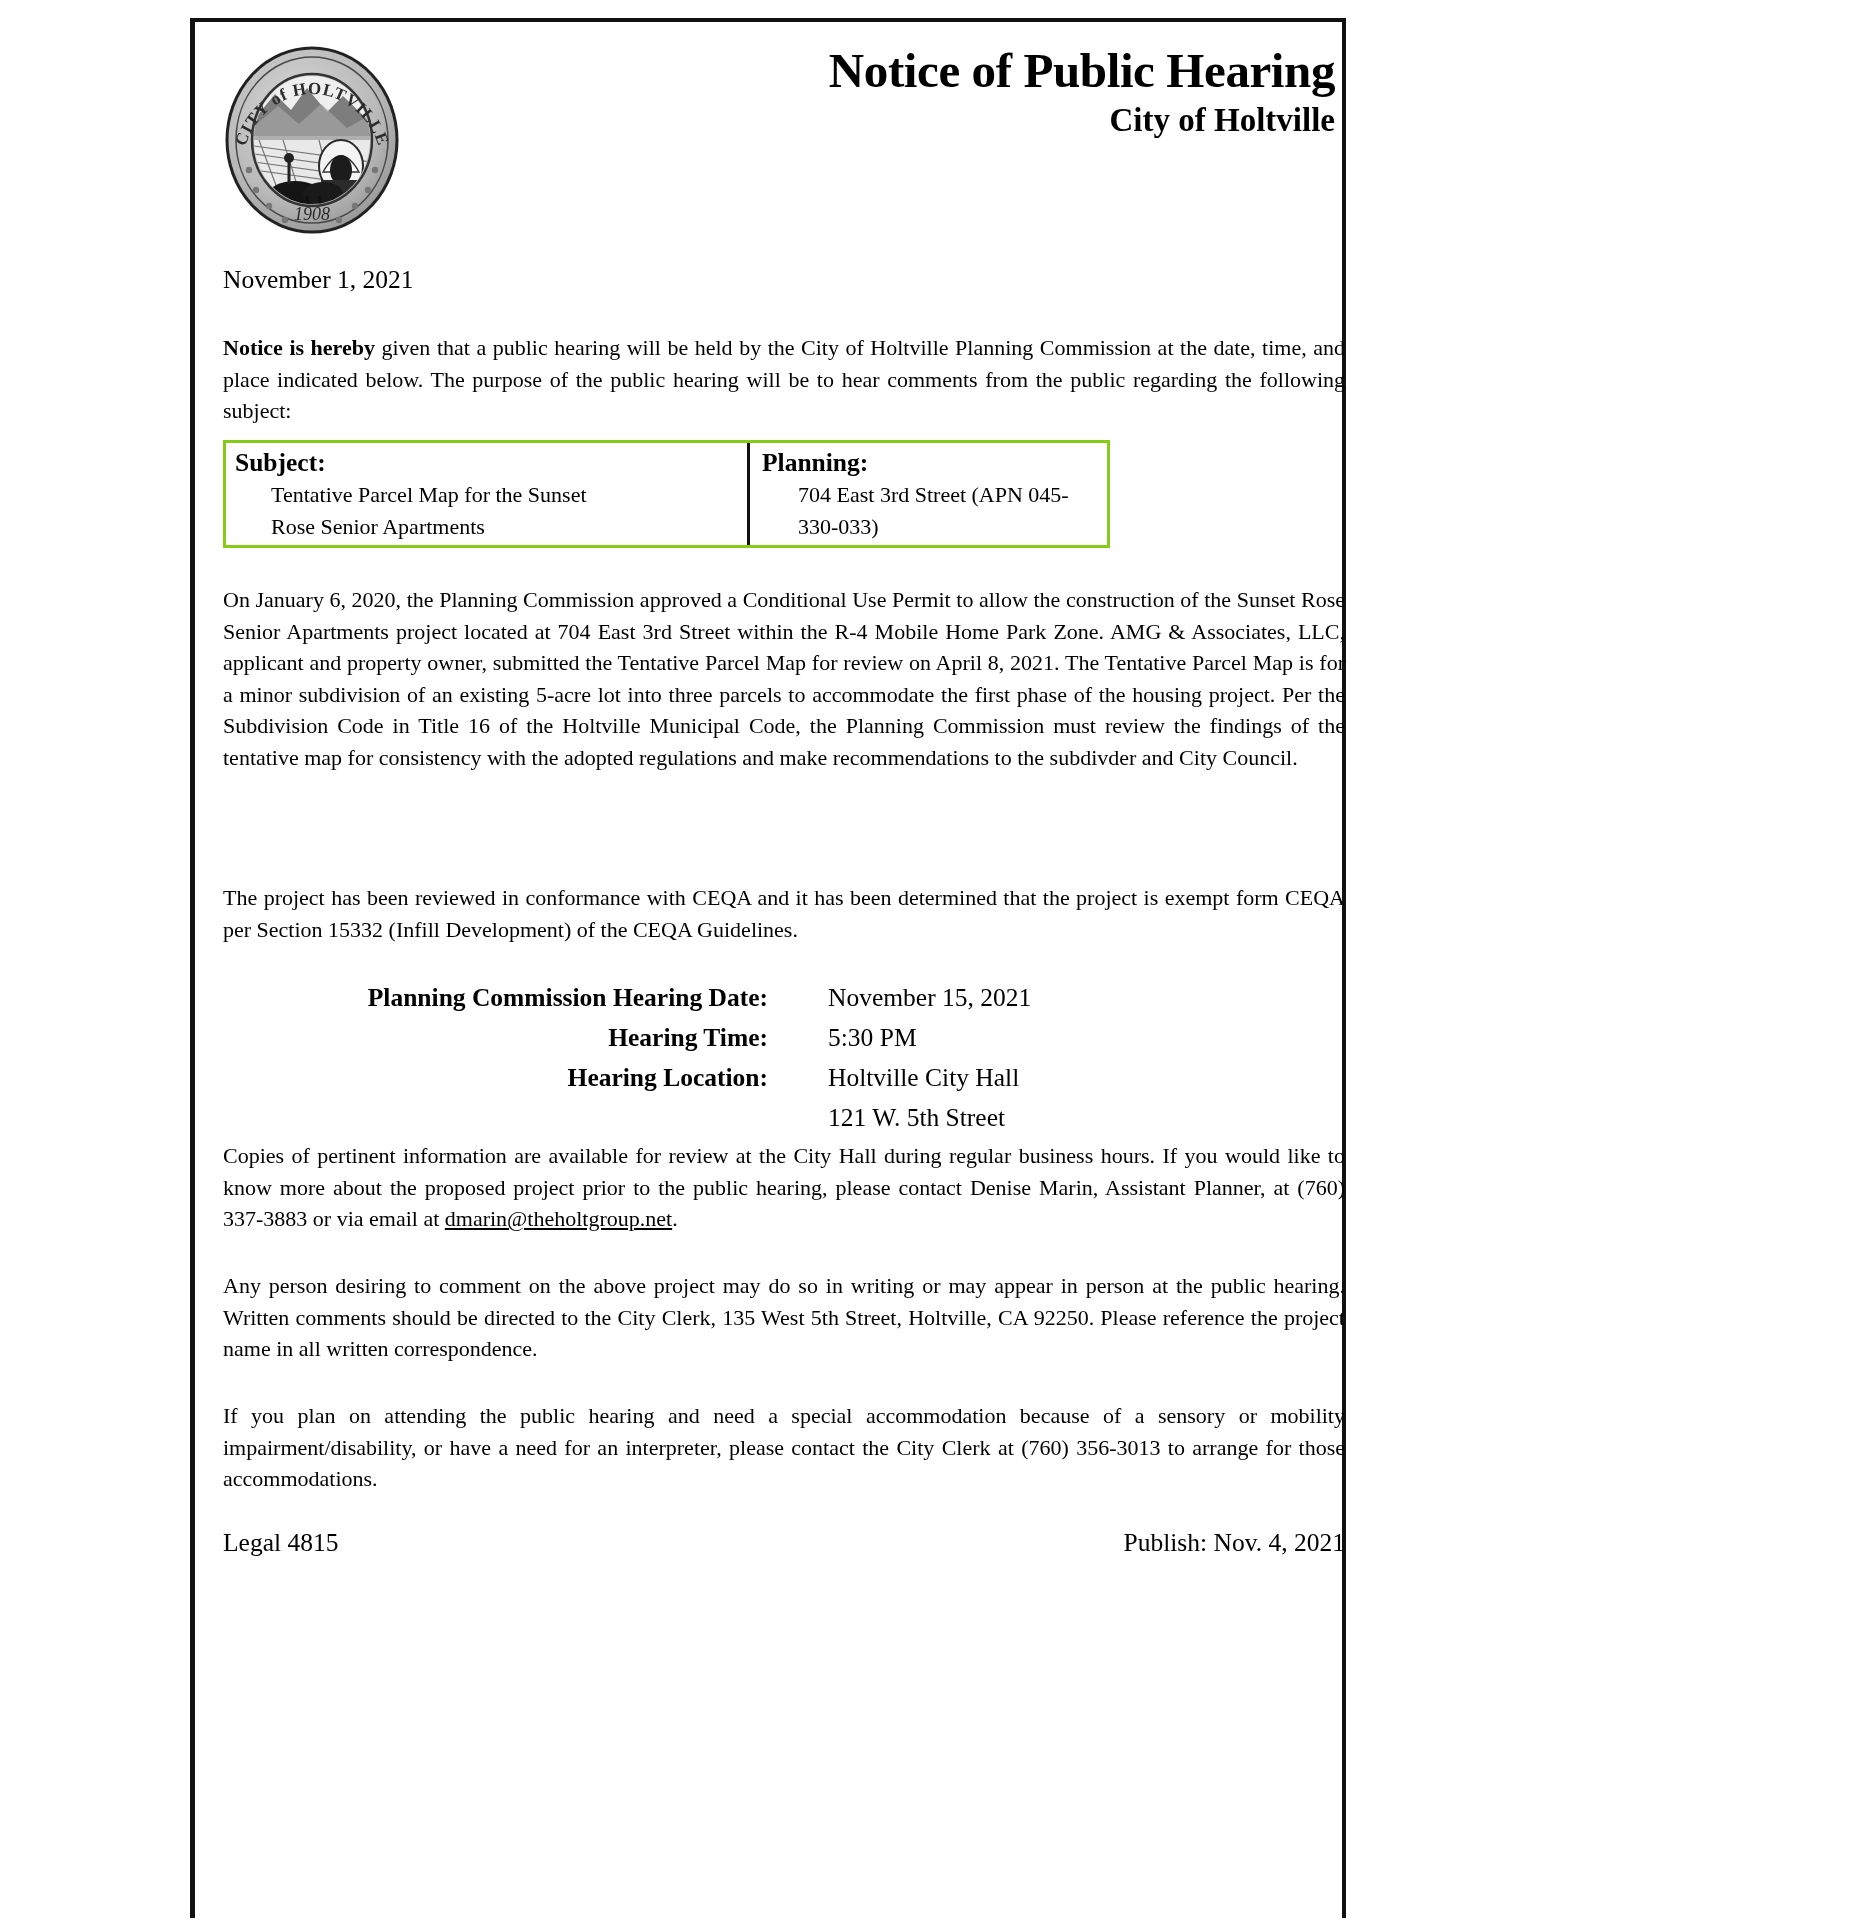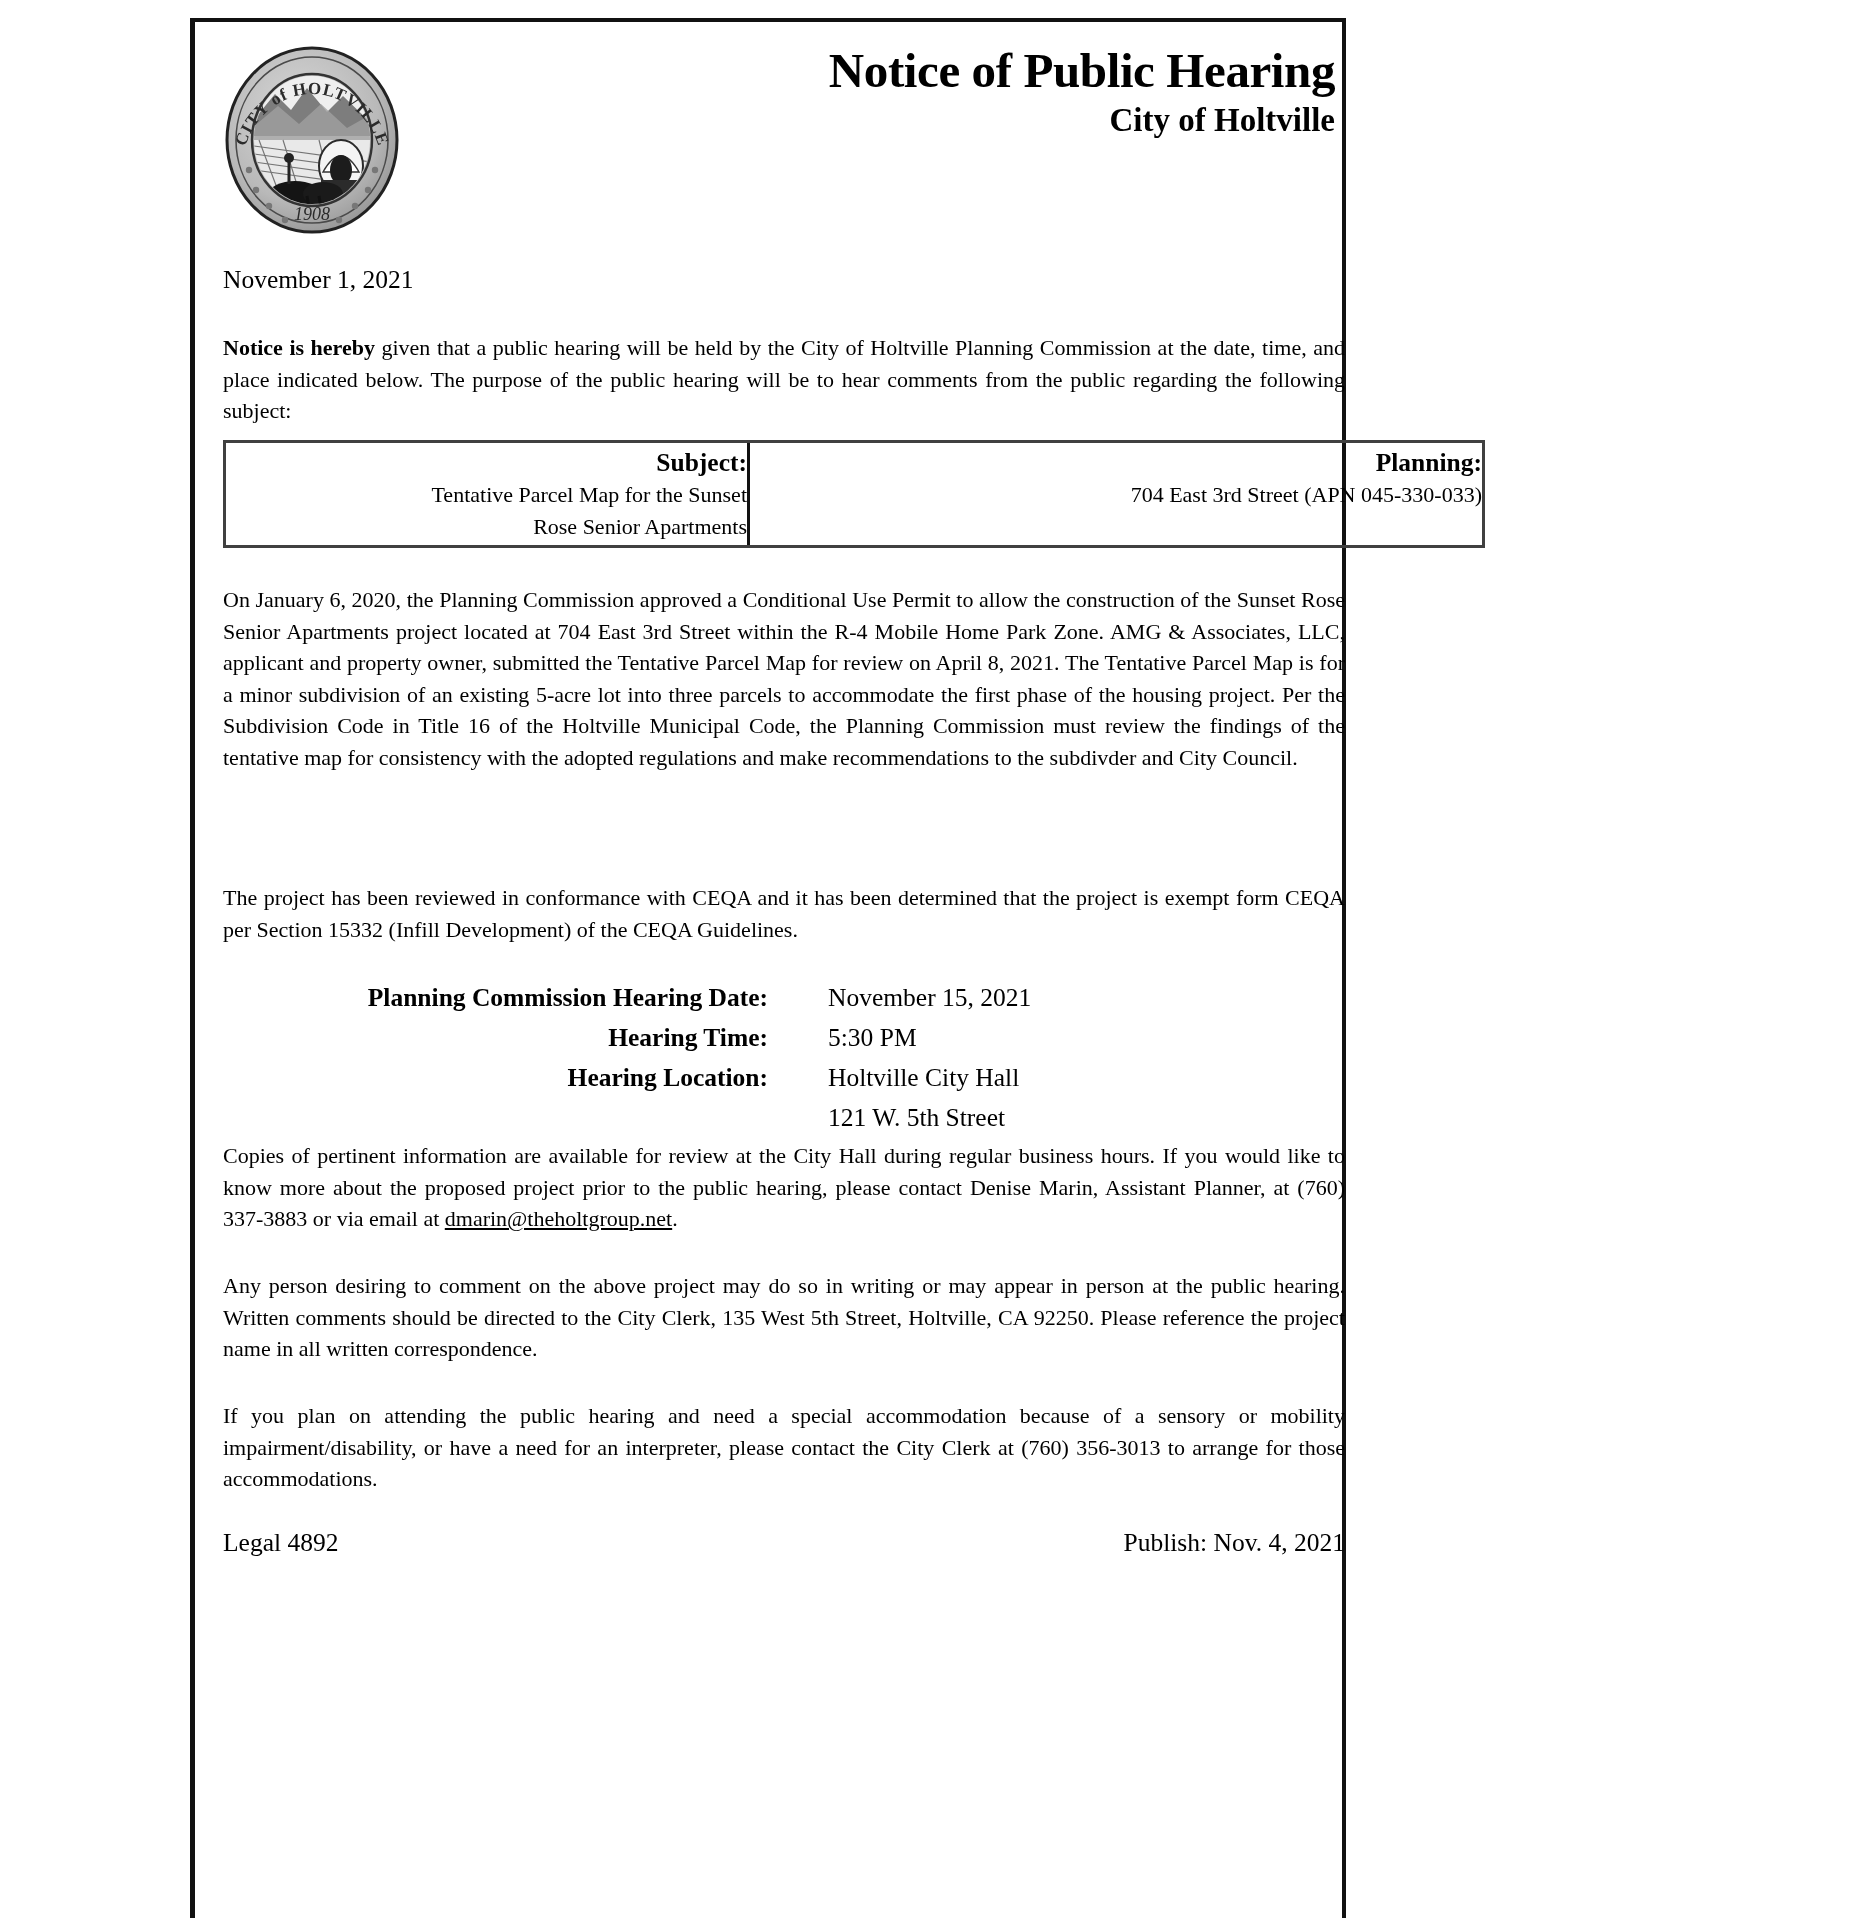--- a/index.html
+++ b/index.html
@@ -100,26 +100,25 @@
     top: 310px;
     width: 1122px;
   }
   .para-intro b { font-weight: bold; }
 
   
   .subject-table {
     position: absolute;
     left: 14px;
     top: 418px;
-    width: 1262px;
+    width: 887px;
     height: 108px;
-    border: 3px solid #404040;
+    border: 3px solid #84cc16;
     box-sizing: border-box;
     display: flex;
-    text-align: right;
   }
   .st-cell {
     box-sizing: border-box;
     padding: 4px 0 0 9px;
   }
   .st-cell.left {
     width: 524px;
     border-right: 3px solid #111;
   }
   .st-cell.right {
@@ -330,19 +329,19 @@
         </div>
       </div>
 
       <p class="body-text para-c"><span>Copies of pertinent information are available for review at the City Hall during regular business hours.  If you would like to know more about the proposed project prior to the public hearing, please contact Denise Marin, Assistant Planner, at (760) 337-3883 or via email at </span><span class="email-link">dmarin@theholtgroup.net</span><span>.</span></p>
 
       <p class="body-text para-d">Any person desiring to comment on the above project may do so in writing or may appear in person at the public hearing. Written comments should be directed to the City Clerk, 135 West 5th Street, Holtville, CA 92250. Please reference the project name in all written correspondence.</p>
 
       <p class="body-text para-e">If you plan on attending the public hearing and need a special accommodation because of a sensory or mobility impairment/disability, or have a need for an interpreter, please contact the City Clerk at (760) 356-3013 to arrange for those accommodations.</p>
 
       <div class="footer">
-        <div>Legal 4892</div>
+        <div>Legal 4815</div>
         <div>Publish: Nov. 4, 2021</div>
       </div>
 
     </div>
   </div>
 </div>
 
 </body></html>

